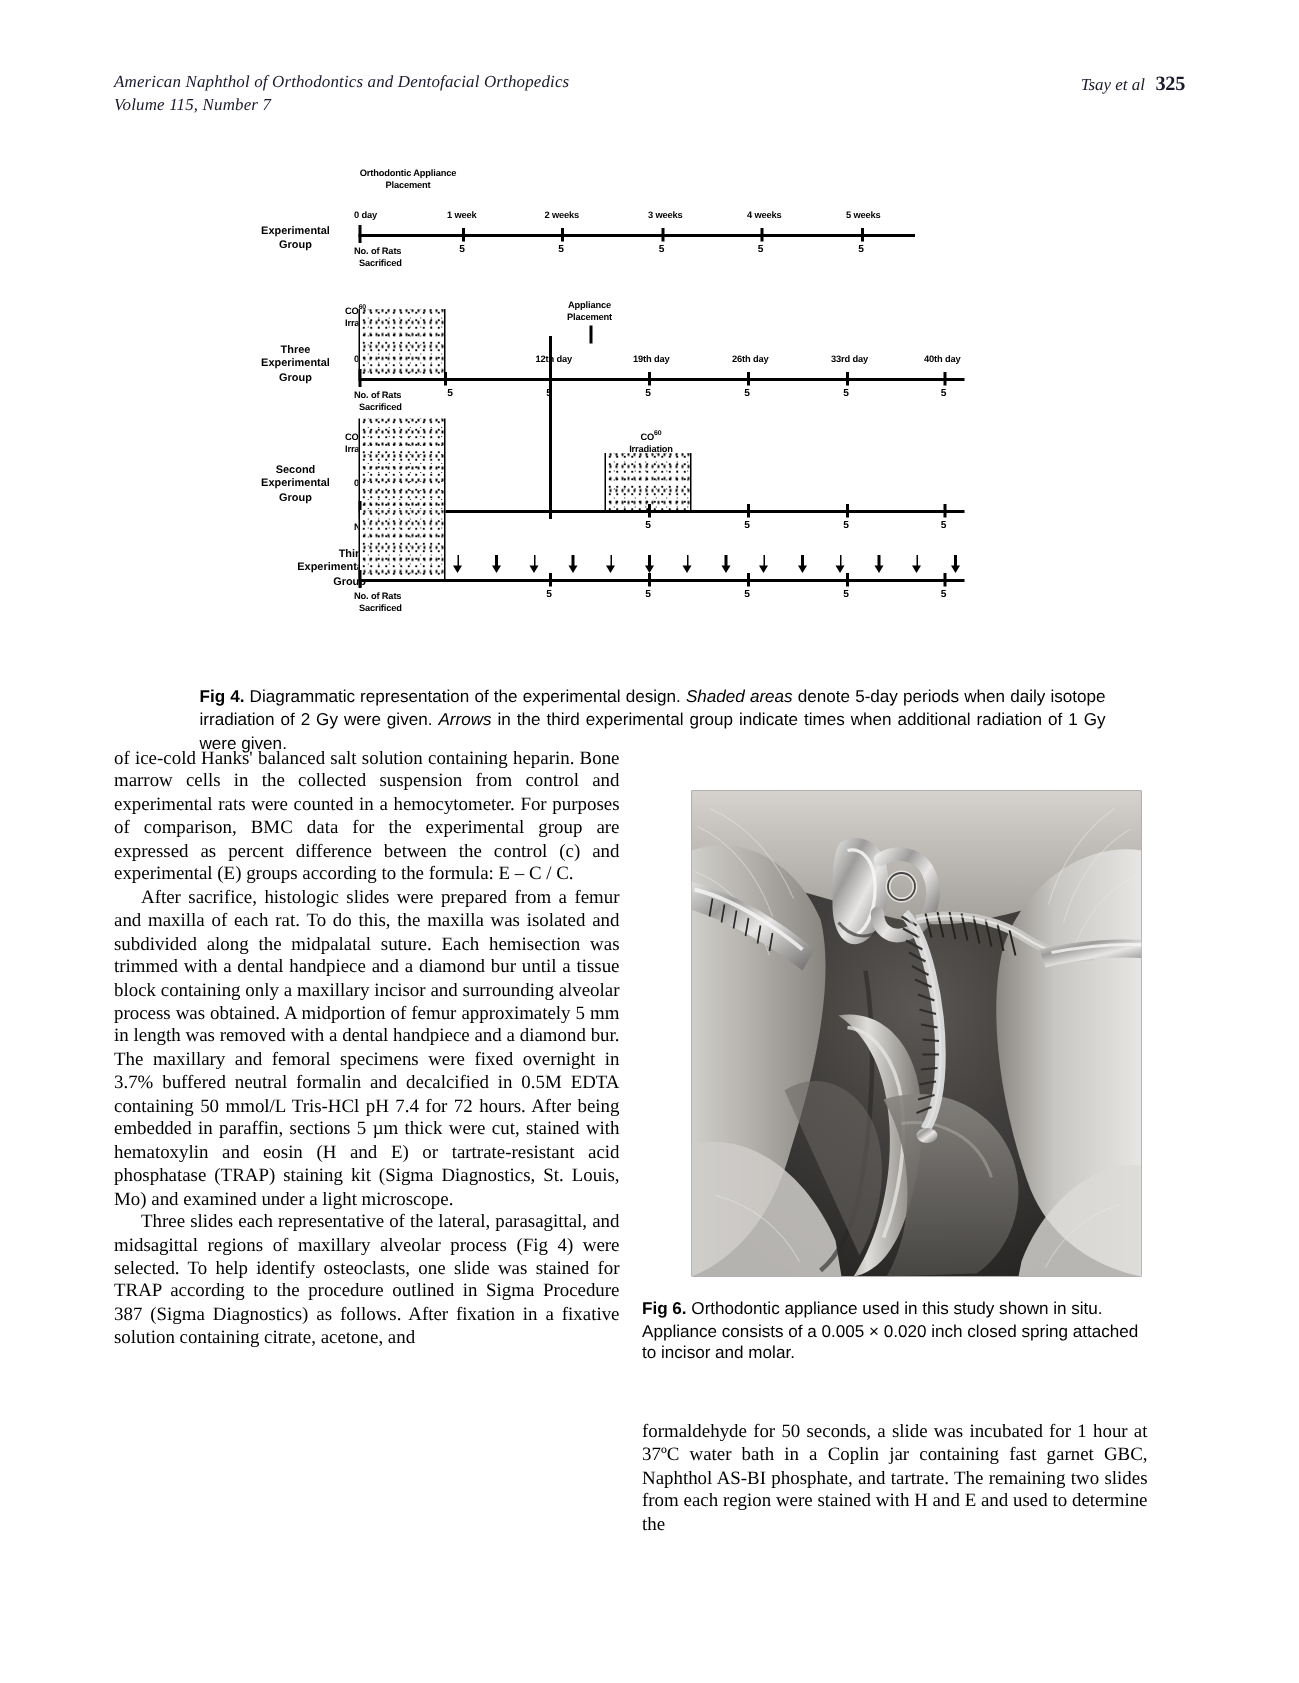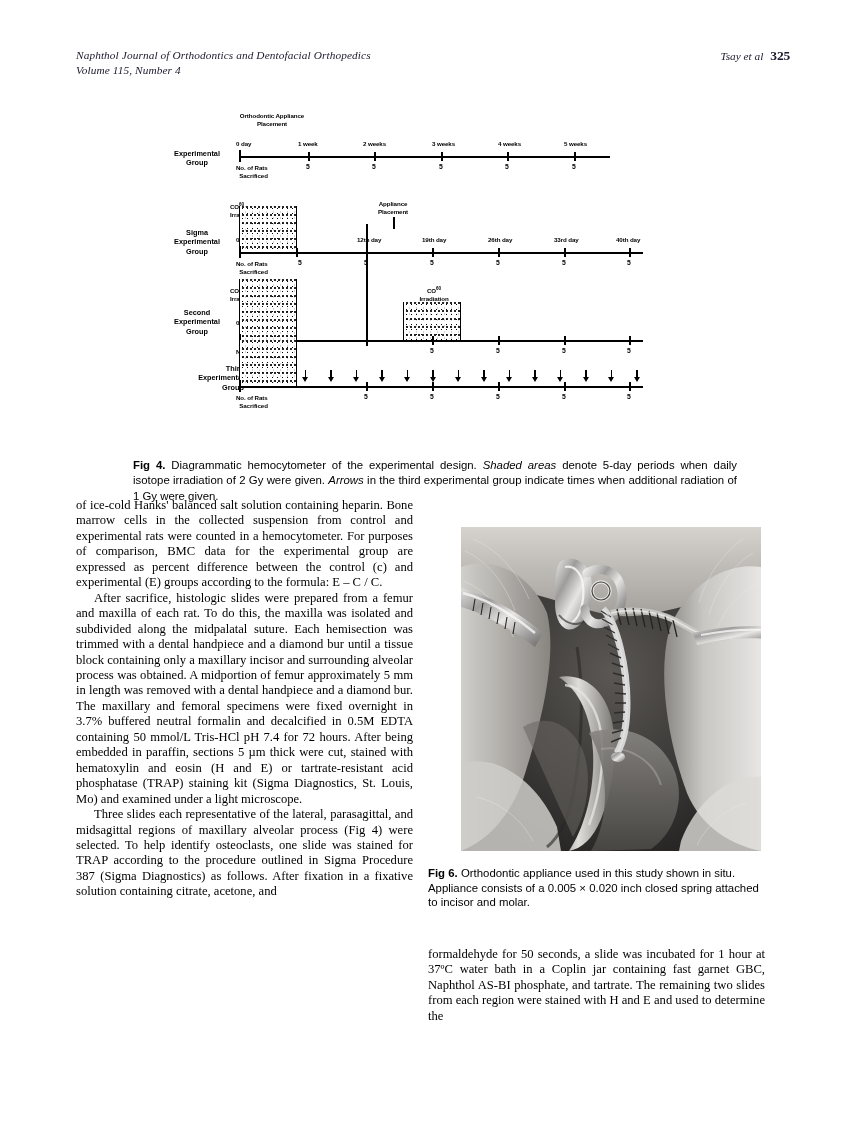--- a/index.html
+++ b/index.html
@@ -205,22 +205,22 @@
   }
   .fig3cap b { font-weight: bold; }
 </style>
 </head>
 <body>
 
 <div class="page">
 
   <div class="runhead">
     <div class="rh-left">
-      <div>Naphthol Journal of Orthodontics and Dentofacial Orthopedics</div>
-      <div>Volume 115, Number 4</div>
+      <div>American Naphthol of Orthodontics and Dentofacial Orthopedics</div>
+      <div>Volume 115, Number 7</div>
     </div>
     <div class="rh-right">
       <span>Tsay et al</span><span class="rh-page">325</span>
     </div>
   </div>
 
   <div class="fig2">
 
     <div class="lbl" style="left:62px; top:0px; text-align:center; width:120px; margin-left:0;">
       <span>Orthodontic Appliance</span><br>
@@ -265,21 +265,21 @@
     </div>
     <div class="leaderline" style="left:116px; top:98px; width:30px;"></div>
 
     <div class="lbl" style="left:208px; top:88px; text-align:center; width:70px;">
       <span>Appliance</span><br>
       <span>Placement</span>
     </div>
     <div class="vbar" style="left:243px; top:105px; height:12px;"></div>
 
     <div class="grouplbl" style="left:0px; top:116px; width:94px; text-align:center;">
-      <span>Sigma</span><br>
+      <span>Three</span><br>
       <span>Experimental</span><br>
       <span>Group</span>
     </div>
 
     <div class="lbl" style="left:86px; top:124px;">0 day</div>
     <div class="lbl" style="left:125px; top:124px;">5th day</div>
     <div class="lbl" style="left:207px; top:124px;">12th day</div>
     <div class="lbl" style="left:272px; top:124px;">19th day</div>
     <div class="lbl" style="left:338px; top:124px;">26th day</div>
     <div class="lbl" style="left:404px; top:124px;">33rd day</div>
@@ -388,21 +388,21 @@
     <div class="num" style="left:414px; top:281px;">5</div>
     <div class="num" style="left:479px; top:281px;">5</div>
 
     <div class="lbl" style="left:86px; top:282px;">
       <span>No. of Rats</span><br>
       &nbsp;&nbsp;<span>Sacrificed</span>
     </div>
   </div>
 
   <div class="fig2cap">
-    <b>Fig 4.</b><span> Diagrammatic hemocytometer of the experimental design. </span><i>Shaded areas</i><span> denote 5-day periods when daily isotope irradiation of 2 Gy were given. </span><i>Arrows</i><span> in the third experimental group indicate times when additional radiation of 1 Gy were given.</span>
+    <b>Fig 4.</b><span> Diagrammatic representation of the experimental design. </span><i>Shaded areas</i><span> denote 5-day periods when daily isotope irradiation of 2 Gy were given. </span><i>Arrows</i><span> in the third experimental group indicate times when additional radiation of 1 Gy were given.</span>
   </div>
 
   <div class="col col-left">
     <p>of ice-cold Hanks' balanced salt solution containing heparin. Bone marrow cells in the collected suspension from control and experimental rats were counted in a hemocytometer. For purposes of comparison, BMC data for the experimental group are expressed as percent difference between the control (c) and experimental (E) groups according to the formula: E – C / C.</p>
     <p class="ind">After sacrifice, histologic slides were prepared from a femur and maxilla of each rat. To do this, the maxilla was isolated and subdivided along the midpalatal suture. Each hemisection was trimmed with a dental handpiece and a diamond bur until a tissue block containing only a maxillary incisor and surrounding alveolar process was obtained. A midportion of femur approximately 5 mm in length was removed with a dental handpiece and a diamond bur. The maxillary and femoral specimens were fixed overnight in 3.7% buffered neutral formalin and decalcified in 0.5M EDTA containing 50 mmol/L Tris-HCl pH 7.4 for 72 hours. After being embedded in paraffin, sections 5 µm thick were cut, stained with hematoxylin and eosin (H and E) or tartrate-resistant acid phosphatase (TRAP) staining kit (Sigma Diagnostics, St. Louis, Mo) and examined under a light microscope.</p>
     <p class="ind">Three slides each representative of the lateral, parasagittal, and midsagittal regions of maxillary alveolar process (Fig 4) were selected. To help identify osteoclasts, one slide was stained for TRAP according to the procedure outlined in Sigma Procedure 387 (Sigma Diagnostics) as follows. After fixation in a fixative solution containing citrate, acetone, and</p>
   </div>
 
   <div class="fig3wrap">
     <div class="fig3photo">

